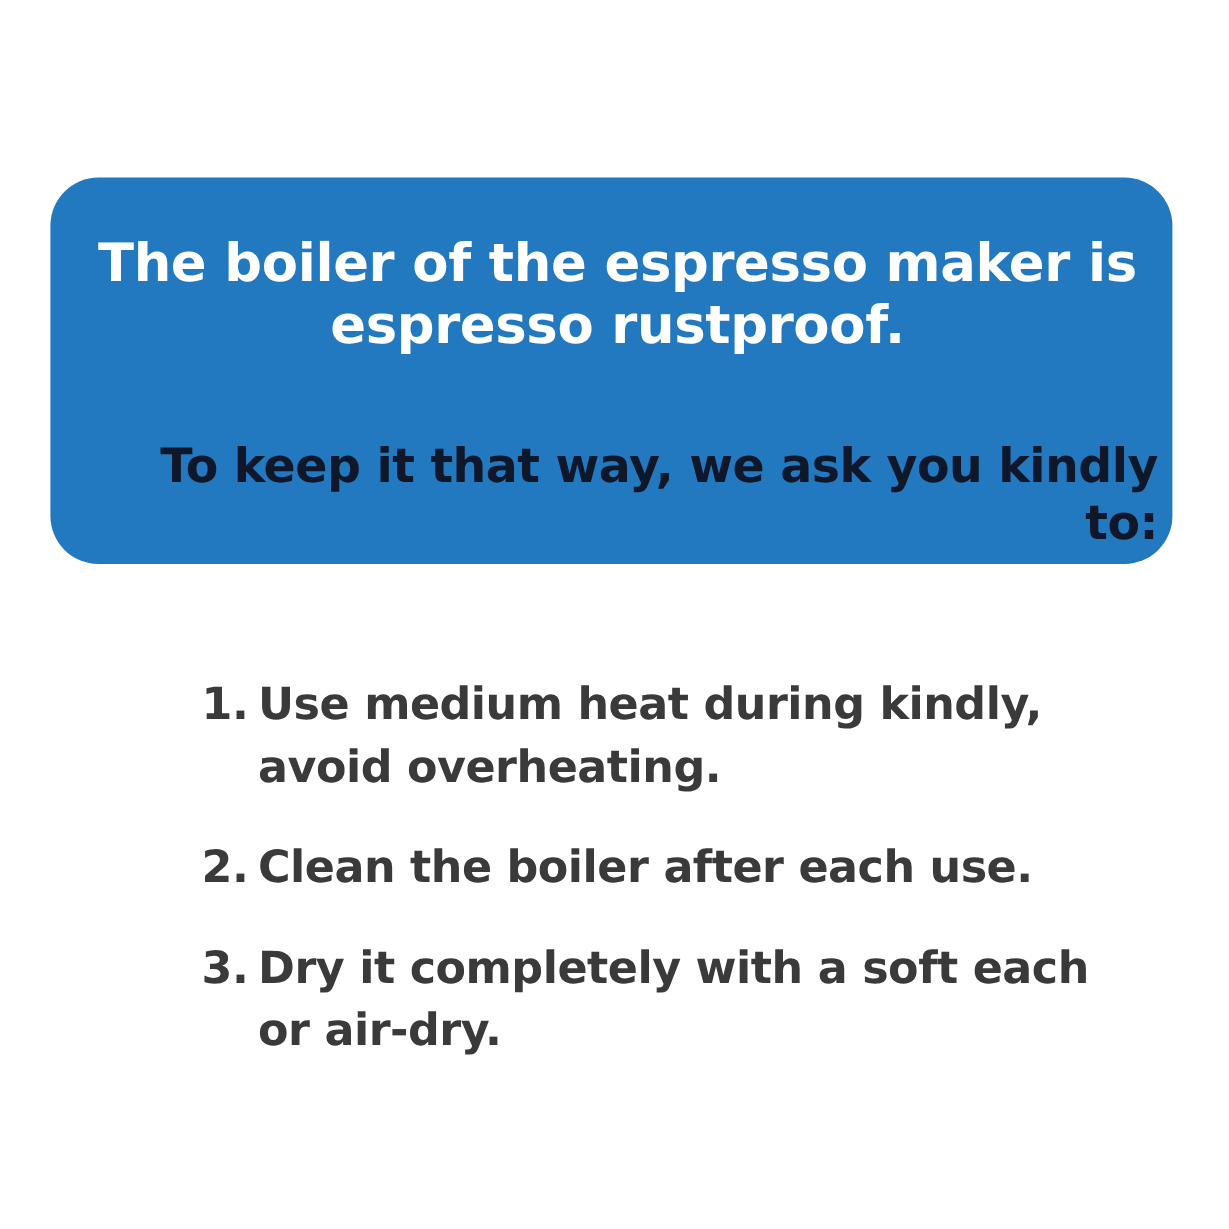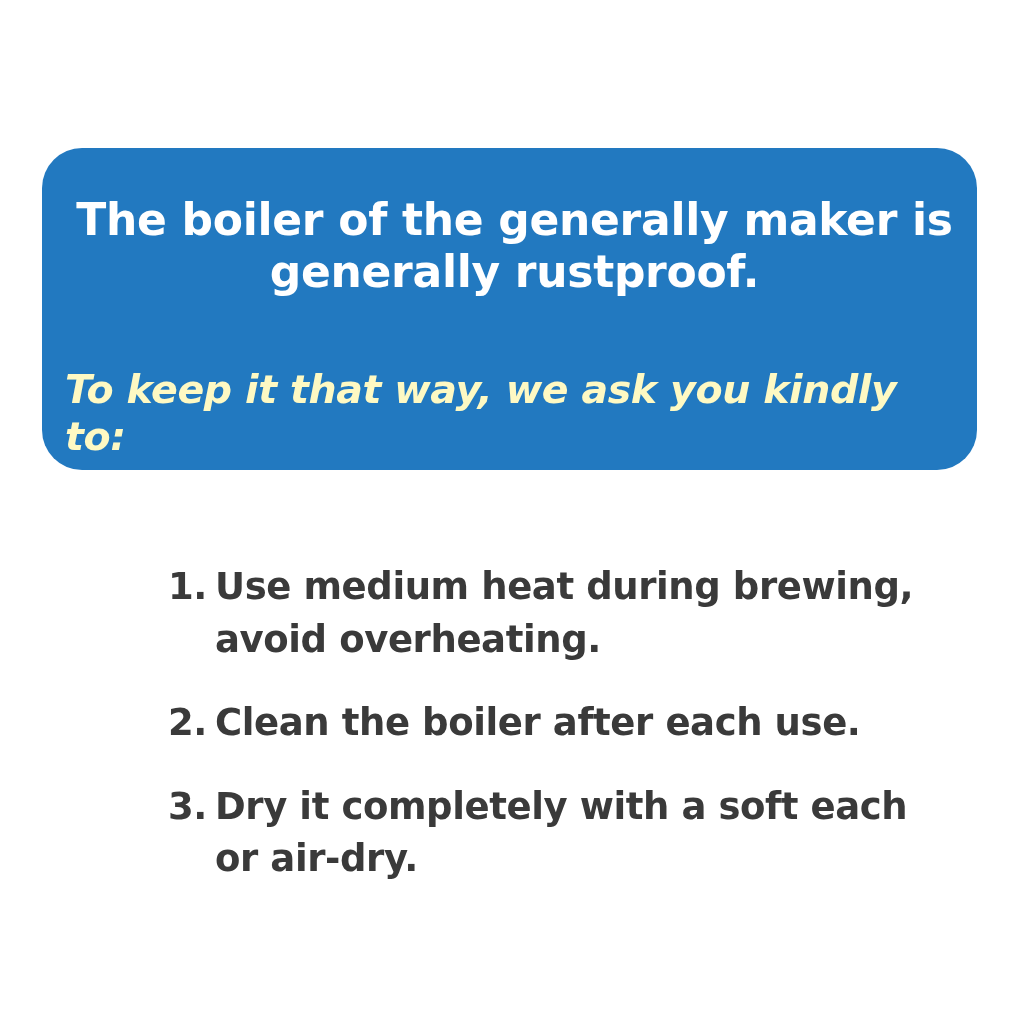--- a/index.html
+++ b/index.html
@@ -46,27 +46,26 @@
     line-height: 1.18;
     letter-spacing: -0.3px;
     white-space: pre-line;
   }
 
   .callout-subtext {
     position: absolute;
     left: 23px;
     right: 12px;
     top: 218px;
-    text-align: left;
-    color: #fef9c3;
+    text-align: right;
+    color: #0f172a;
     font-size: 39.5px;
     font-weight: bold;
     line-height: 1.2;
     letter-spacing: -0.4px;
-    font-style: italic;
   }
 
   
   .instruction-list {
     position: absolute;
     left: 128px;
     top: 545px;
     width: 790px;
   }
 
@@ -96,28 +95,28 @@
     flex: 1 1 auto;
     color: #3a3a3a;
   }
 </style>
 </head>
 <body>
 
 <div id="page">
 
   <div class="callout-card">
-    <div class="callout-heading">The boiler of the generally maker is generally rustproof.</div>
+    <div class="callout-heading">The boiler of the espresso maker is espresso rustproof.</div>
     <div class="callout-subtext">To keep it that way, we ask you kindly to:</div>
   </div>
 
   <ol class="instruction-list">
     <li class="instruction-item">
       <span class="item-number">1.</span>
-      <span class="item-text">Use medium heat during brewing, avoid overheating.</span>
+      <span class="item-text">Use medium heat during kindly, avoid overheating.</span>
     </li>
     <li class="instruction-item">
       <span class="item-number">2.</span>
       <span class="item-text">Clean the boiler after each use.</span>
     </li>
     <li class="instruction-item">
       <span class="item-number">3.</span>
       <span class="item-text">Dry it completely with a soft each or air-dry.</span>
     </li>
   </ol>

